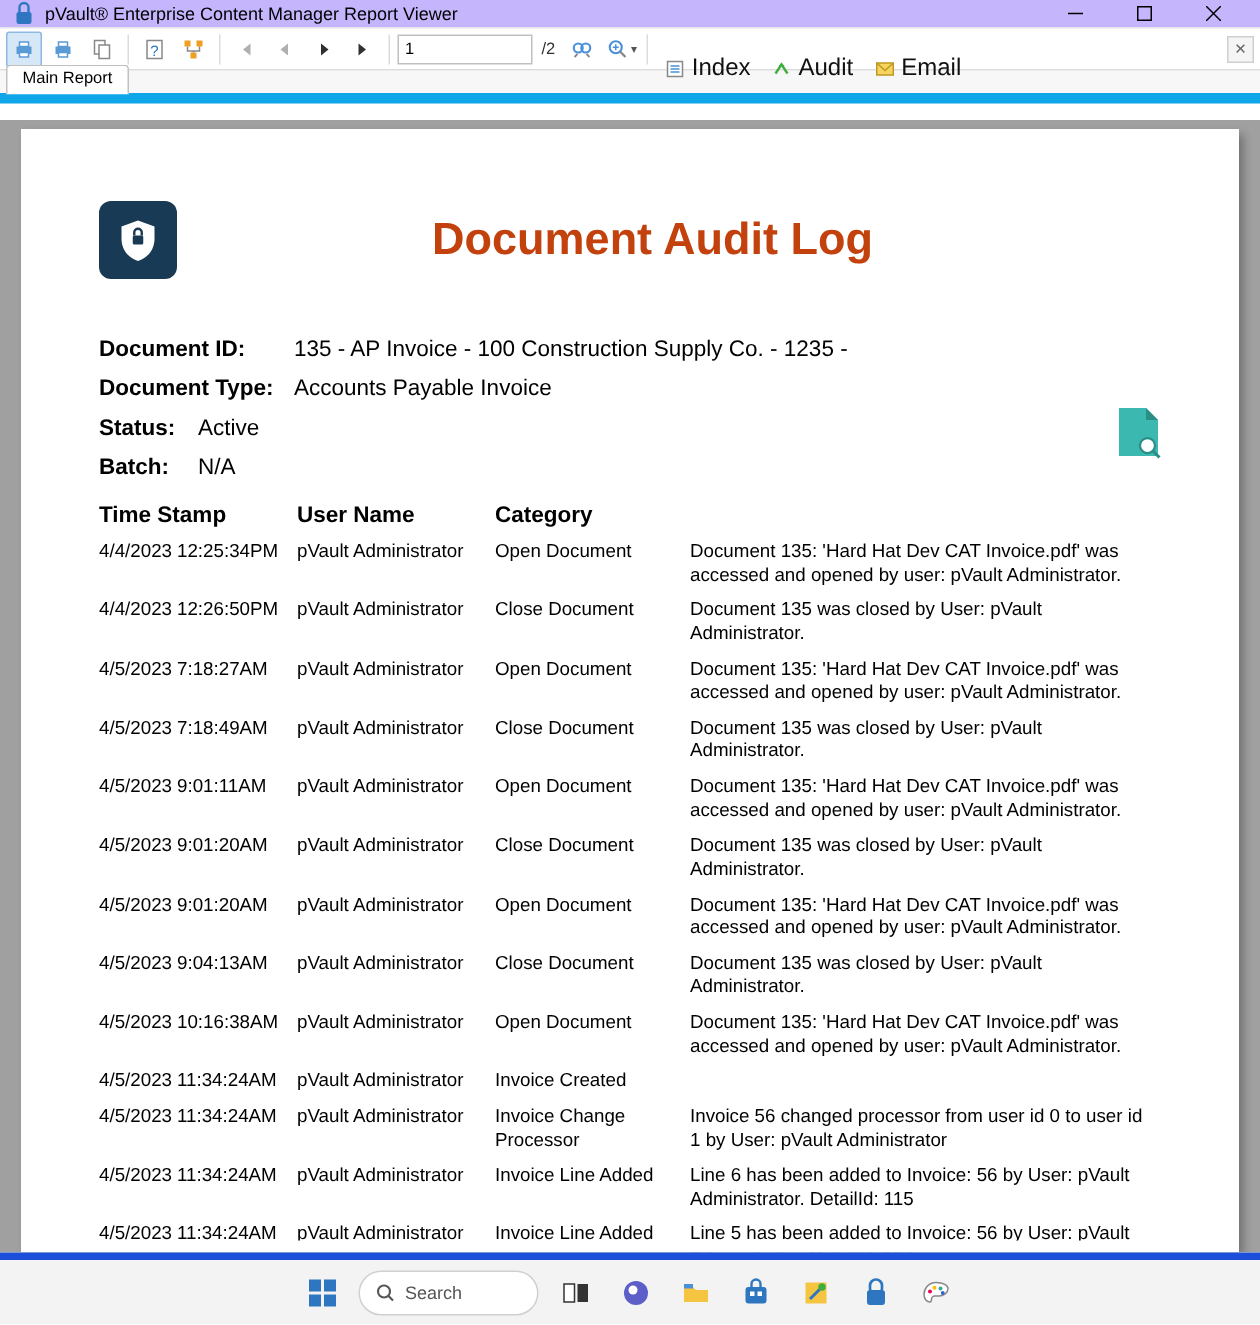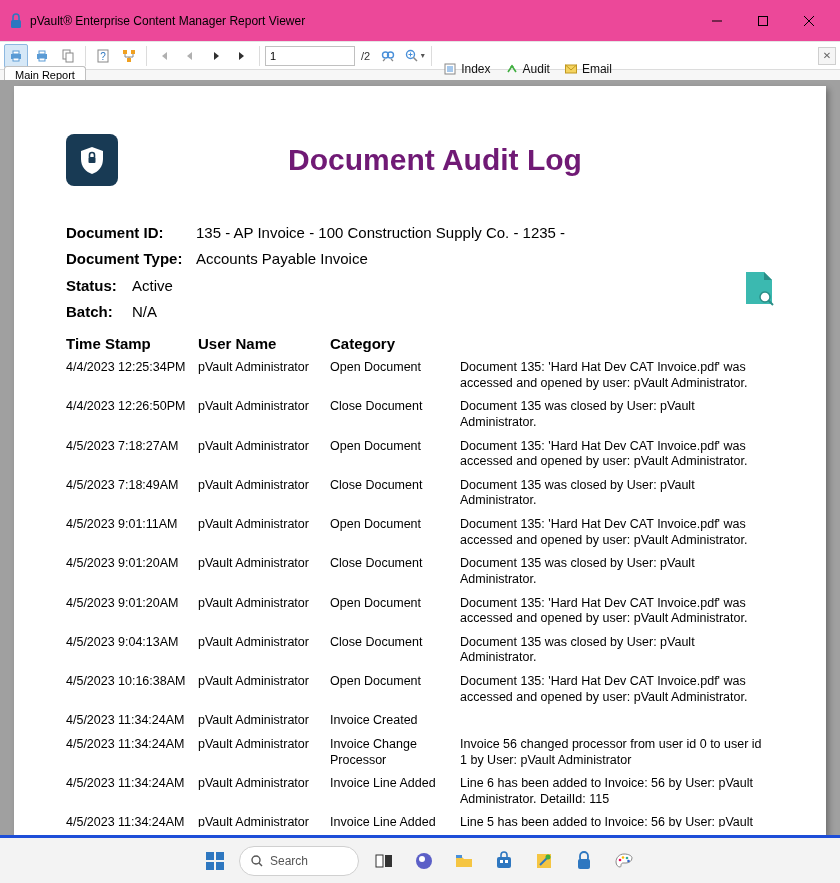--- a/index.html
+++ b/index.html
@@ -7,25 +7,25 @@
     margin: 0; padding: 0;
     font-family: "Segoe UI", Tahoma, sans-serif;
     font-size: 12px;
     background: #ffffff;
     width: 840px; height: 883px;
     overflow: hidden;
     position: relative;
   }
   
   .titlebar {
-    height: 42px;
+    height: 19px;
     display: flex;
     align-items: center;
     padding: 0 8px;
-    background: #ec4899;
+    background: #c4b5fd;
     border-bottom: 1px solid #e5e5e5;
   }
   .titlebar .appicon { width: 16px; height: 16px; margin-right: 6px; }
   .titlebar .title { flex: 1; font-size: 12px; color: #000; }
   .win-controls { display: flex; gap: 0; margin-left: auto; }
   .win-btn { width: 46px; height: 30px; display:flex; align-items:center; justify-content:center; }
   .win-btn svg { width: 10px; height: 10px; }
 
   
   .toolbar {
@@ -47,21 +47,21 @@
   .tb-btn.active { background:#d6e8f7; border-color:#8db8e0; }
   .tb-sep { width:1px; height:20px; background:#dcdcdc; margin:0 3px; }
   .tb-page-input {
     width: 90px; height: 20px;
     border:1px solid #c0c0c0;
     font-size:11px; padding:0 4px;
   }
   .tb-page-total { font-size:11px; padding:0 4px; color:#333; }
   .tb-text-btn {
     height:24px; display:flex; align-items:center; gap:4px;
-    padding:0 6px; font-size:12px; color:#111;margin-top:26px;
+    padding:0 6px; font-size:16px; color:#111;margin-top:26px;
   }
   .tb-close {
     margin-left:auto; width:18px; height:18px;
     border:1px solid #cfcfcf; background:#f5f5f5;
     display:flex; align-items:center; justify-content:center;
     font-size:10px; color:#666;
   }
 
   
   .tabstrip {
@@ -111,21 +111,21 @@
     width: 52px; height: 52px;
     border-radius: 8px;
     background:#183a54;
     display:flex; align-items:center; justify-content:center;
   }
   .report-title {
     flex:1;
     text-align:center;
     font-size: 30px;
     font-weight: 700;
-    color:#701a75;
+    color:#c2410c;
     margin-left:-40px;
   }
 
   .meta { font-size:15px; line-height:1.75; margin-bottom:10px; position:relative; }
   .meta .row { display:flex; gap:10px; }
   .meta .lbl { font-weight:700; min-width:120px; }
   .meta .lbl.sm { min-width:56px; }
 
   .doc-icon {
     position:absolute; right:0; top:50px;
@@ -159,21 +159,21 @@
   .fade-bottom {
     position:absolute; left:0; right:0; bottom:0; height:8px;
     background:#ffffff;
   }
 
   
   .taskbar {
     position:absolute;
     left:0; right:0; bottom:0; height:48px;
     background:#f3f3f3;
-    border-top:3px solid #1d4ed8;
+    border-top:5px solid #1d4ed8;
     display:flex; align-items:center; justify-content:center; gap:10px;
   }
   .taskbar .start {
     width:28px; height:28px;
     display:flex; align-items:center; justify-content:center;
   }
   .taskbar .search {
     width:120px; height:30px;
     border-radius:15px;
     background:#ffffff;

